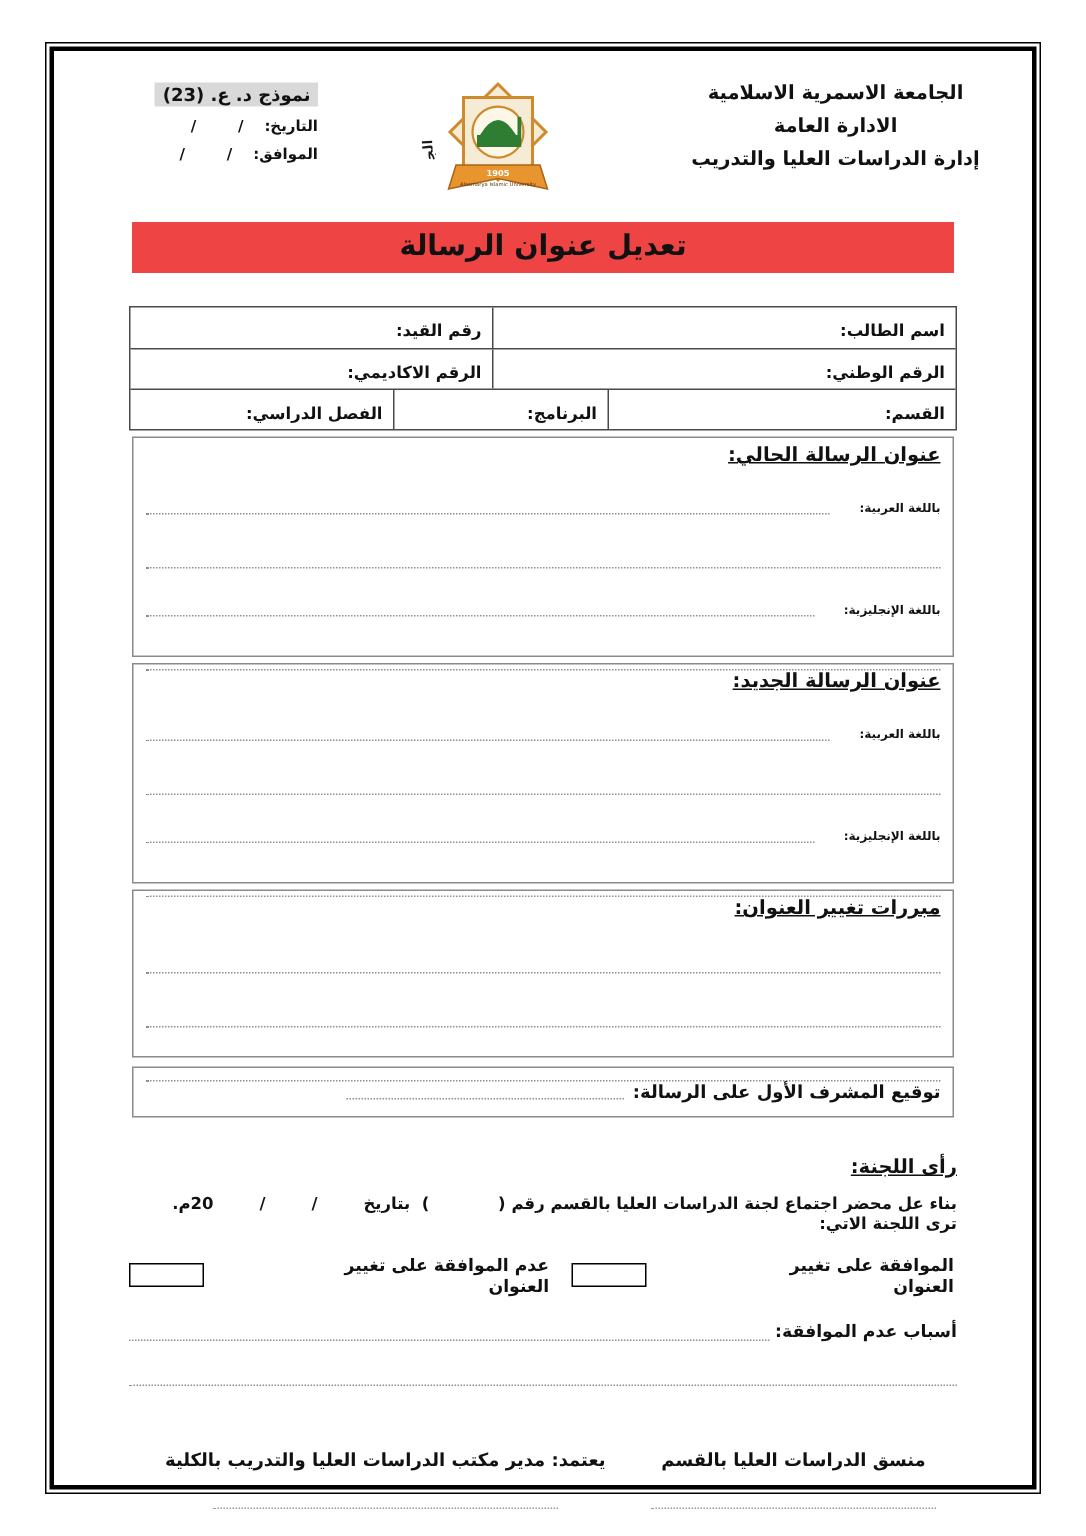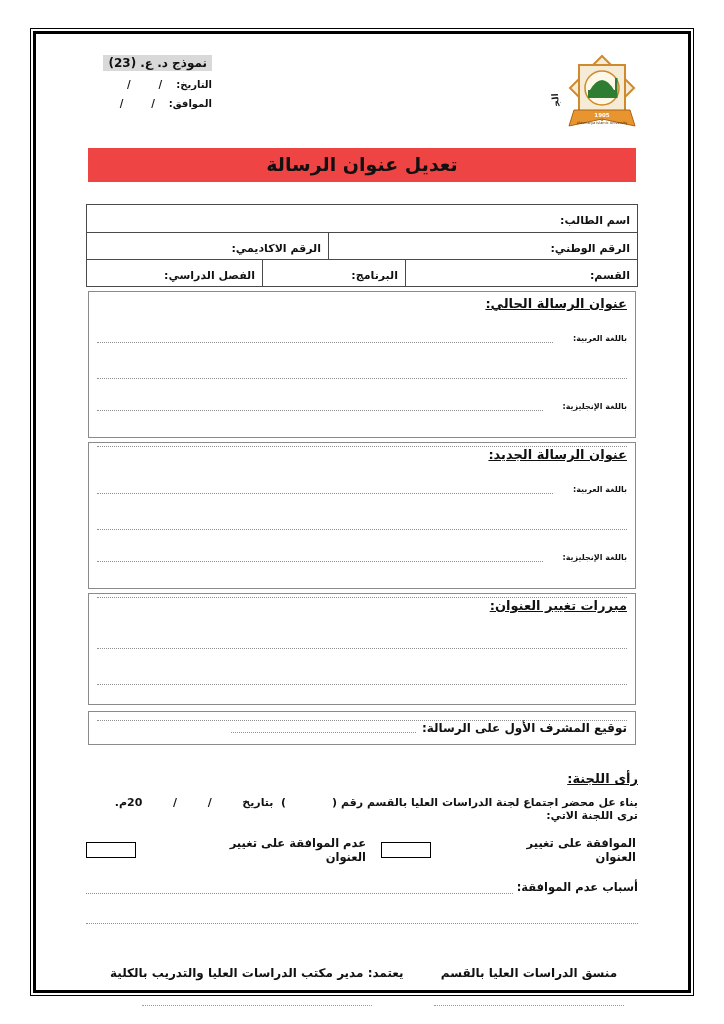--- a/index.html
+++ b/index.html
@@ -65,20 +65,25 @@
   .copy-item { font-weight:bold; font-size:7px; padding-inline-start:14px; position:relative; line-height:11px; }
   .copy-item::before { content:"•"; position:absolute; inset-inline-start:6px; }
 </style>
 </head>
 <body>
 
 <div class="page-frame-outer">
   <div class="page-frame-inner">
 
     <div class="header">
+      <div class="org-block">
+        <div class="org-line">الجامعة الاسمرية الاسلامية</div>
+        <div class="org-line">الادارة العامة</div>
+        <div class="org-line">إدارة الدراسات العليا والتدريب</div>
+      </div>
 
       <div class="logo-wrap">
         <svg width="110" height="92" viewBox="0 0 110 92">
           <defs>
             <path id="arcPath" d="M 13 62 A 44 44 0 1 1 97 62" fill="none"></path>
           </defs>
           <text font-size="9" font-weight="bold" fill="#1a1a1a">
             <textPath href="#arcPath" startOffset="8%">الجامعة الأسمرية الإسلامية</textPath>
           </text>
           <polygon points="55,12 87,44 55,76 23,44" fill="#f6ecd6" stroke="#cf8a2d" stroke-width="2"></polygon>
@@ -106,20 +111,23 @@
       </div>
     </div>
 
     <div class="title-bar">تعديل عنوان الرسالة</div>
 
     <div class="info-table">
       <div class="irow">
         <div class="icell w56">
           <span class="lbl">اسم الطالب:</span>
         </div>
+        <div class="icell w44">
+          <span class="lbl">رقم القيد:</span>
+        </div>
       </div>
       <div class="irow">
         <div class="icell w56">
           <span class="lbl">الرقم الوطني:</span>
         </div>
         <div class="icell w44">
           <span class="lbl">الرقم الاكاديمي:</span>
         </div>
       </div>
       <div class="irow">

